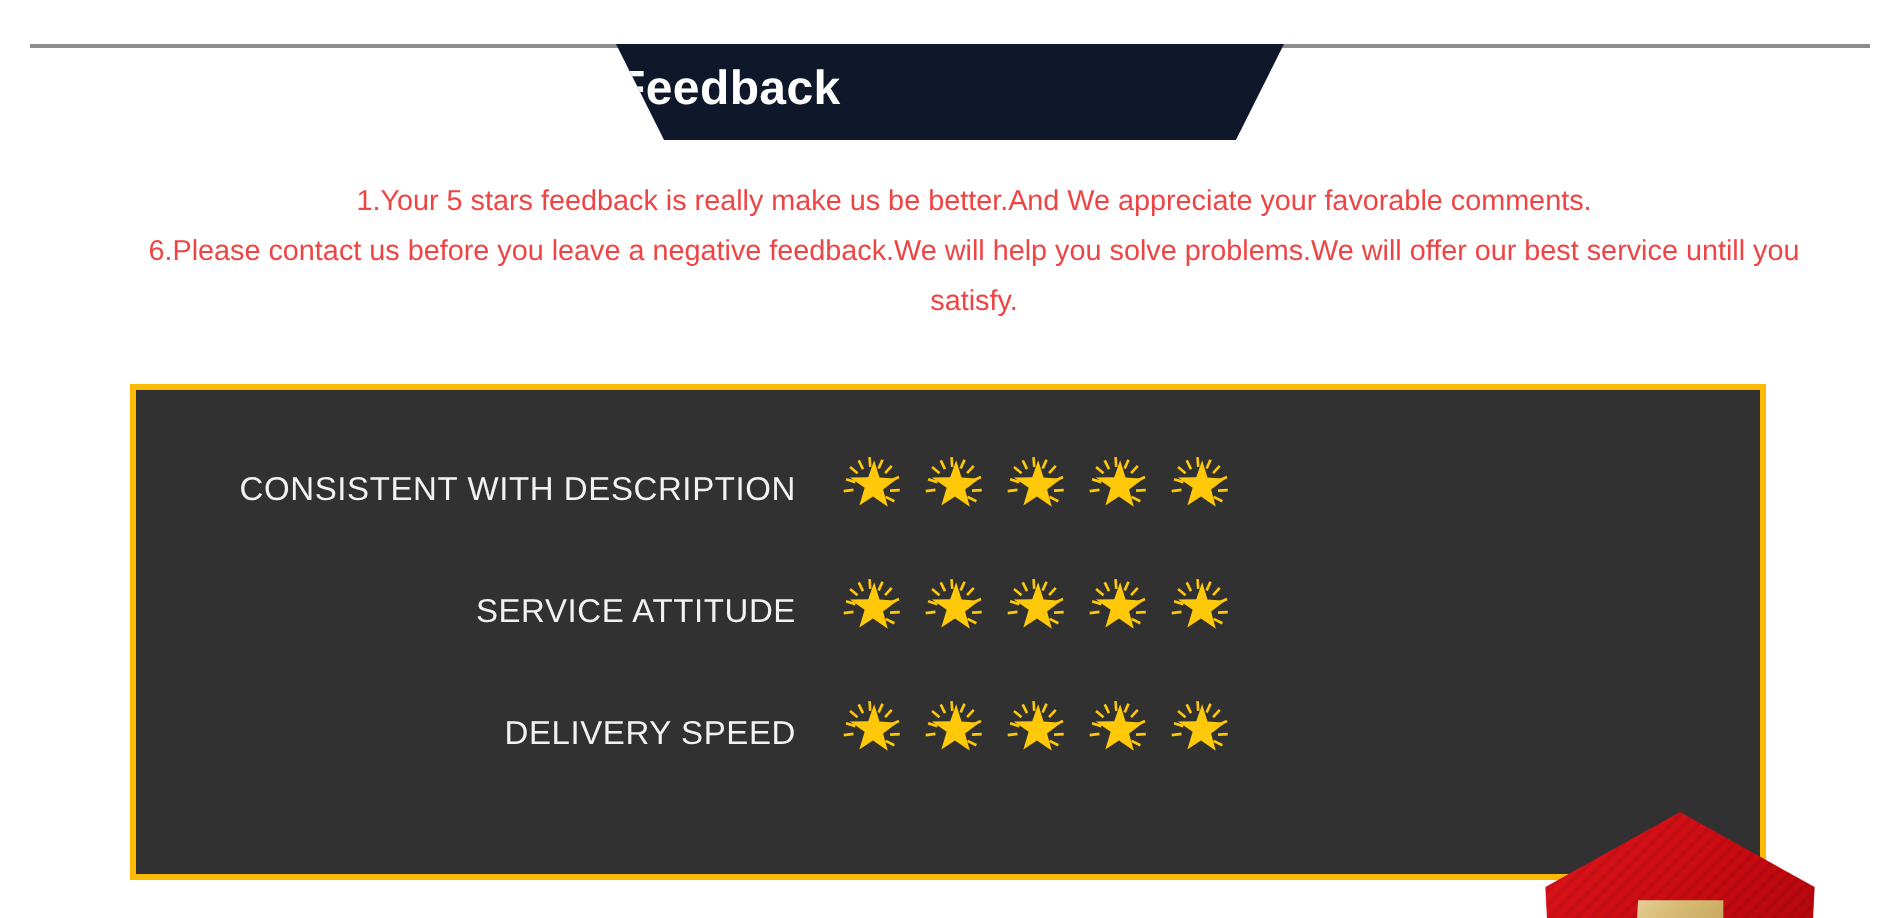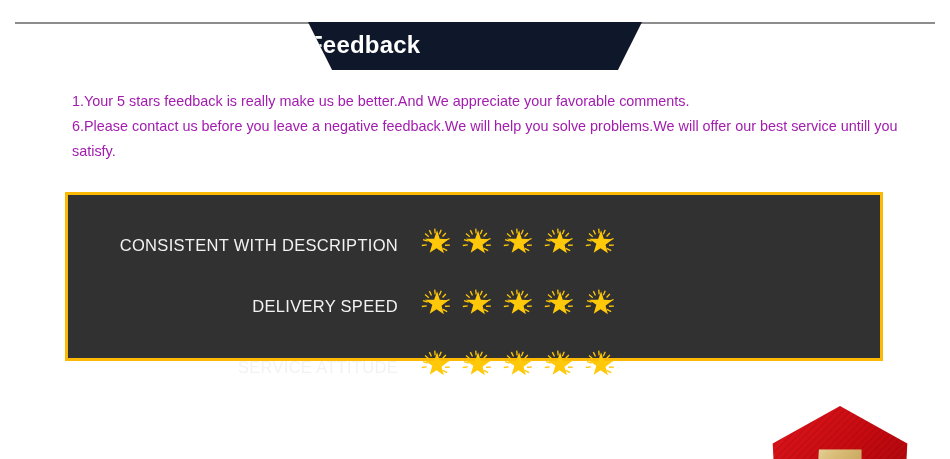--- a/index.html
+++ b/index.html
@@ -57,34 +57,35 @@
   }
 
   
   #notes {
     position: absolute;
     left: 72px;
     top: 89px;
     width: 830px;
   }
   .note-line {
-    color: #a21caf;
+    color: #ef4444;
     font-size: 14.4px;
     line-height: 25px;
     white-space: nowrap;
+    text-align: center;
   }
   .note-line.wrap { white-space: normal; }
 
   
   #rating-panel {
     position: absolute;
     left: 65px;
     top: 192px;
     width: 818px;
-    height: 169px;
+    height: 248px;
     background: #313131;
     border: 3px solid #fbb905;
     box-sizing: border-box;
   }
   #rating-rows {
     position: absolute;
     left: 0;
     top: 26px;
     width: 570px;
   }
@@ -221,21 +222,21 @@
               <path d="M57 31 l0.1 2.3 l-8.2 0.3 l-0.1 -2.3 Z"></path>
               <path d="M53 40.5 l-1 2 l-7.4 -3.7 l1 -2 Z"></path>
               <path d="M11.5 24 l0.7 -2.2 l7.8 2.5 l-0.7 2.2 Z"></path>
               <path d="M10 34 l-0.3 -2.3 l8.2 -1 l0.3 2.3 Z"></path>
             </g>
           </svg>
         </div>
       </div>
 
       <div class="rating-row">
-        <div class="rating-label">DELIVERY SPEED</div>
+        <div class="rating-label">SERVICE ATTITUDE</div>
         <div class="stars">
           <svg class="star-ico" viewBox="0 0 64 64">
             <g fill="#ffc808">
               <path d="M23 45 L27.5 30 L15 21.5 L30.5 21.3 L35.5 7 L40 21.5 L55 22.5 L43 31.5 L47 46 L34.5 37.5 Z"></path>
               <path d="M30.5 4.5 l2.2 -0.3 l0.6 8.2 l-2.2 0.3 Z"></path>
               <path d="M21.5 7.5 l2 -1 l3.6 7.4 l-2 1 Z"></path>
               <path d="M14.5 13.5 l1.4 -1.7 l6.3 5.3 l-1.4 1.7 Z"></path>
               <path d="M41.5 6 l2.1 0.9 l-3.3 7.5 l-2.1 -0.9 Z"></path>
               <path d="M49.5 11 l1.6 1.5 l-5.6 6 l-1.6 -1.5 Z"></path>
               <path d="M56 20 l0.9 2.1 l-7.5 3.3 l-0.9 -2.1 Z"></path>
@@ -302,21 +303,21 @@
               <path d="M57 31 l0.1 2.3 l-8.2 0.3 l-0.1 -2.3 Z"></path>
               <path d="M53 40.5 l-1 2 l-7.4 -3.7 l1 -2 Z"></path>
               <path d="M11.5 24 l0.7 -2.2 l7.8 2.5 l-0.7 2.2 Z"></path>
               <path d="M10 34 l-0.3 -2.3 l8.2 -1 l0.3 2.3 Z"></path>
             </g>
           </svg>
         </div>
       </div>
 
       <div class="rating-row">
-        <div class="rating-label">SERVICE ATTITUDE</div>
+        <div class="rating-label">DELIVERY SPEED</div>
         <div class="stars">
           <svg class="star-ico" viewBox="0 0 64 64">
             <g fill="#ffc808">
               <path d="M23 45 L27.5 30 L15 21.5 L30.5 21.3 L35.5 7 L40 21.5 L55 22.5 L43 31.5 L47 46 L34.5 37.5 Z"></path>
               <path d="M30.5 4.5 l2.2 -0.3 l0.6 8.2 l-2.2 0.3 Z"></path>
               <path d="M21.5 7.5 l2 -1 l3.6 7.4 l-2 1 Z"></path>
               <path d="M14.5 13.5 l1.4 -1.7 l6.3 5.3 l-1.4 1.7 Z"></path>
               <path d="M41.5 6 l2.1 0.9 l-3.3 7.5 l-2.1 -0.9 Z"></path>
               <path d="M49.5 11 l1.6 1.5 l-5.6 6 l-1.6 -1.5 Z"></path>
               <path d="M56 20 l0.9 2.1 l-7.5 3.3 l-0.9 -2.1 Z"></path>

